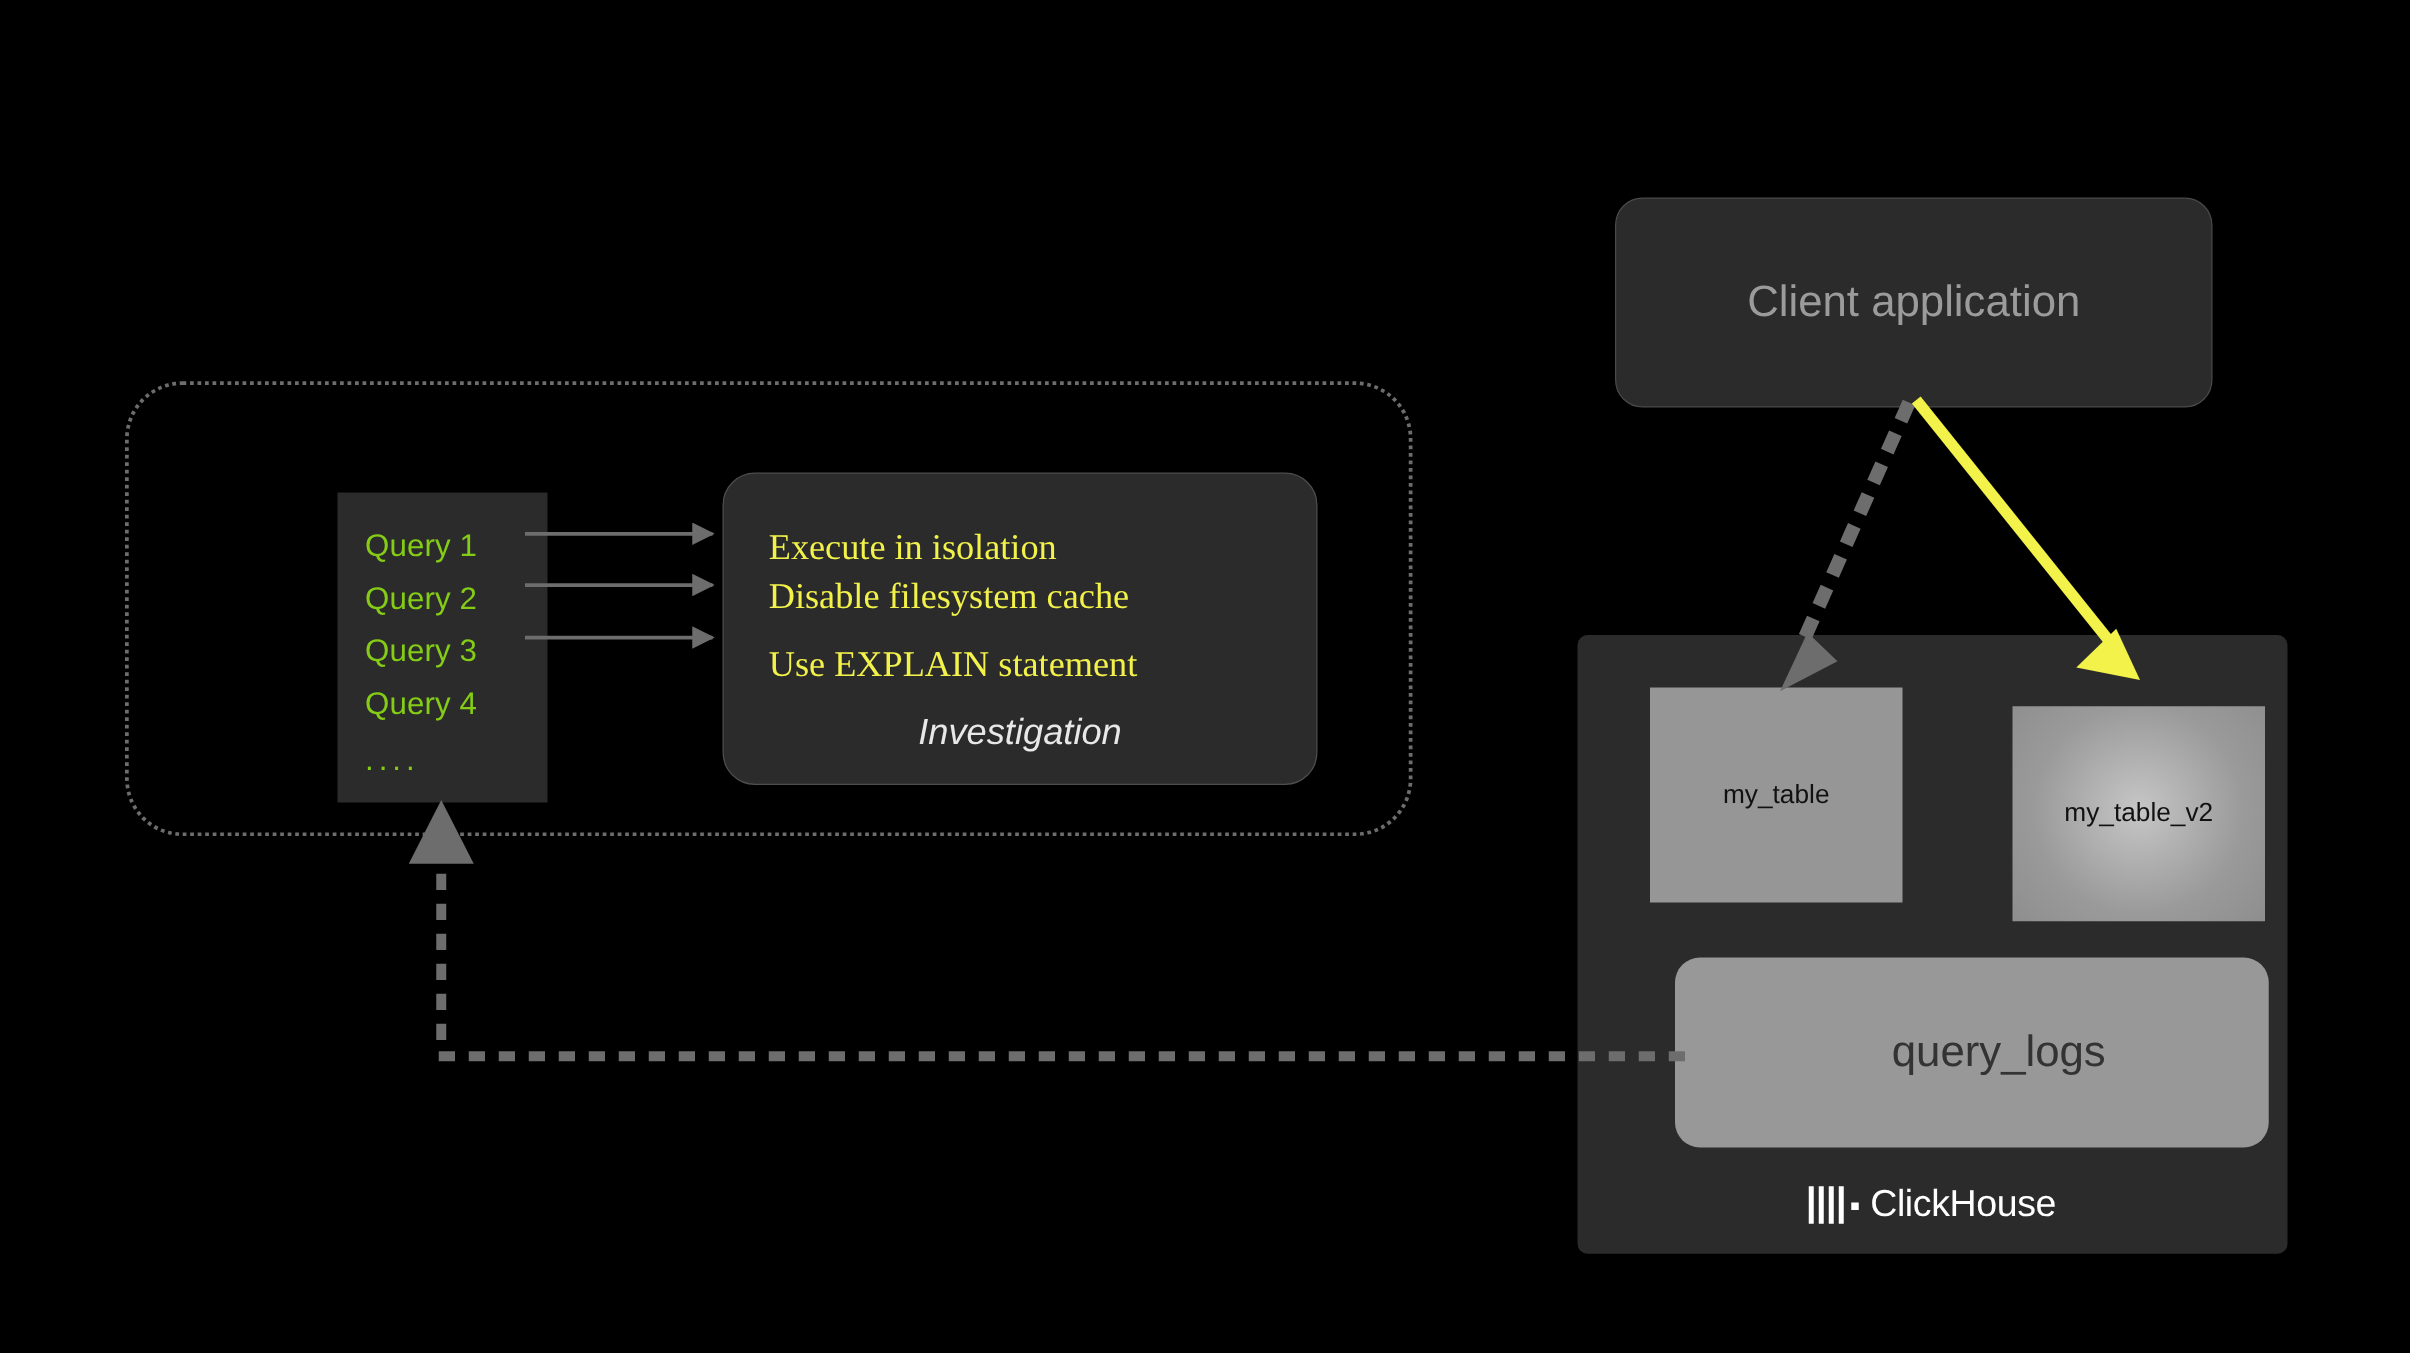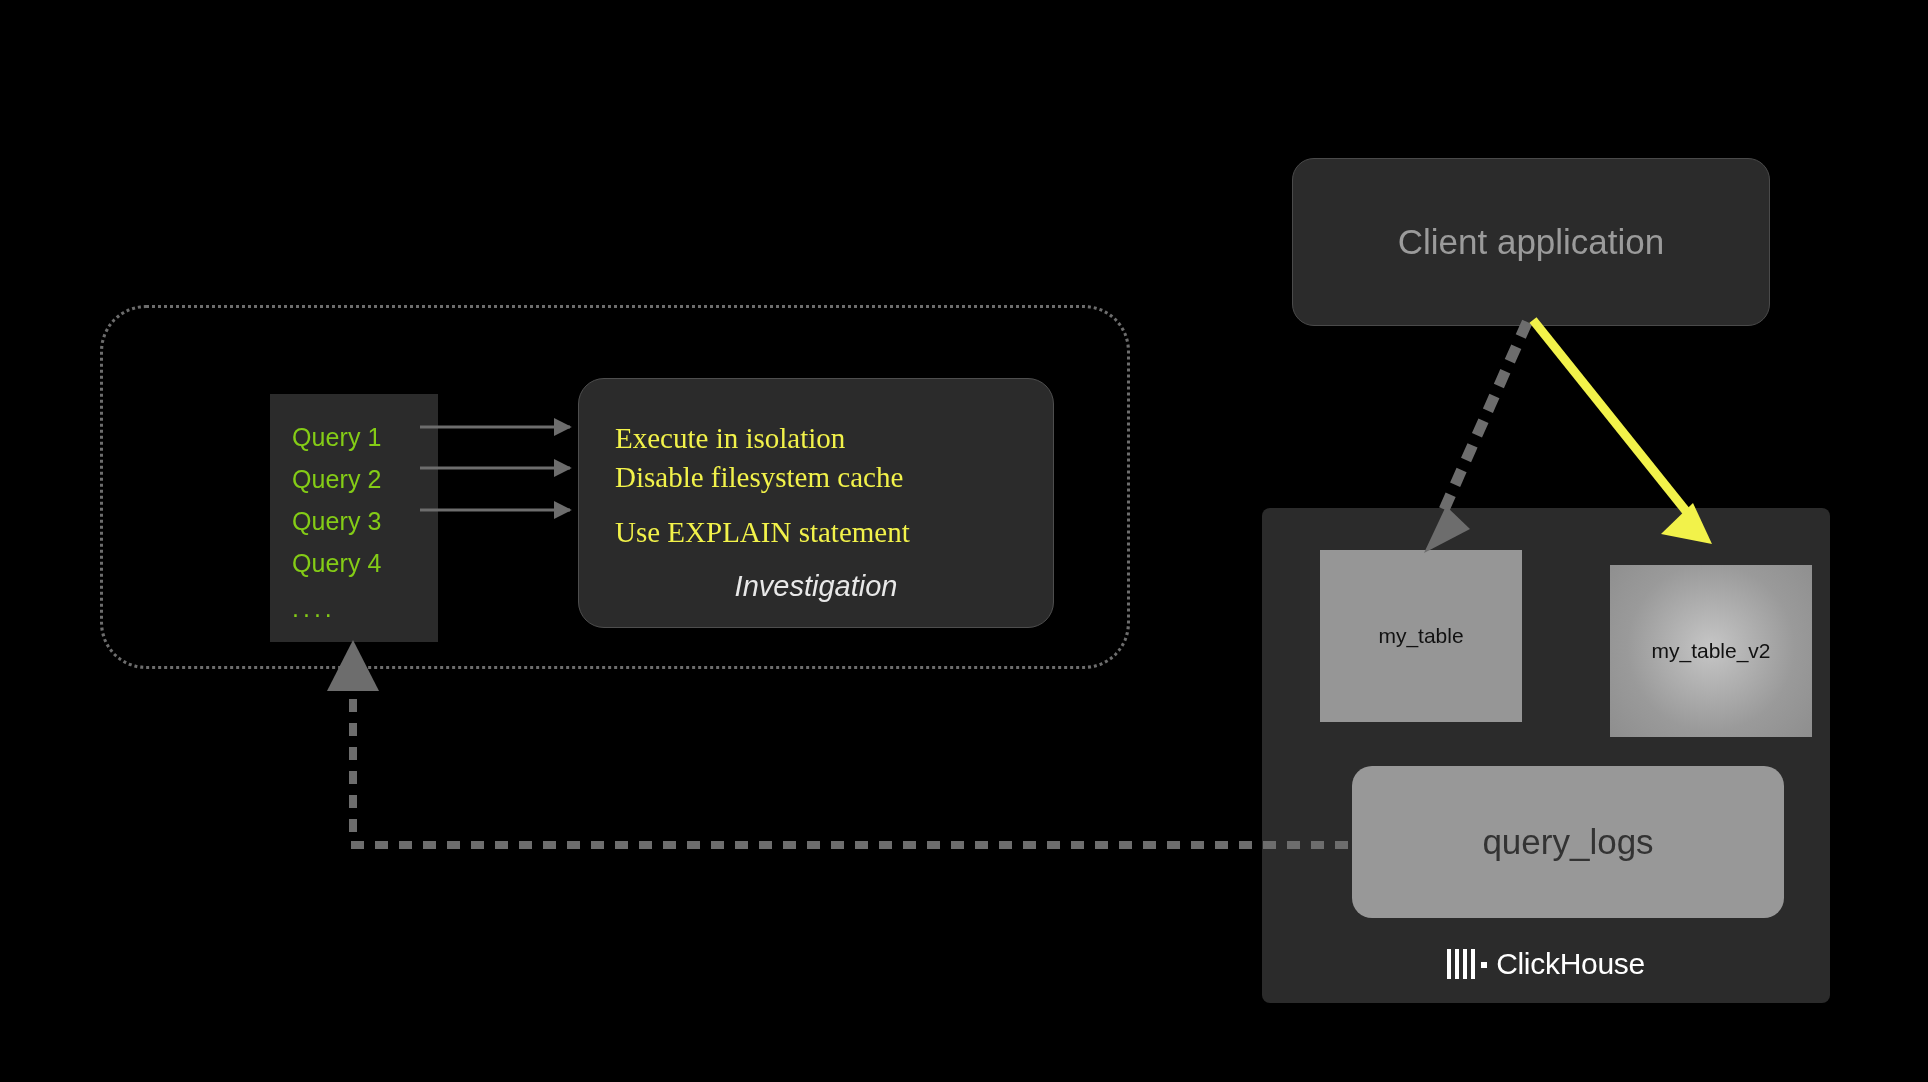--- a/index.html
+++ b/index.html
@@ -160,29 +160,30 @@
   .table-label {
     color: #111111;
     font-size: 21px;
     white-space: nowrap;
   }
   #table-my { left: 58px; top: 42px; }
   #table-v2 { left: 348px; top: 42px; }
 
   .querylogs-box {
     position: absolute;
-    left: 90px;
+    left: 78px;
     top: 258px;
     width: 432px;
     height: 152px;
     background: #989898;
     border-radius: 20px;
     display: flex;
     align-items: center;
     justify-content: center;
+    padding-left: 43px;
   }
   .querylogs-label {
     color: #333333;
     font-size: 35px;
   }
 
   
   .ch-logo {
     position: absolute;
     left: 0;

